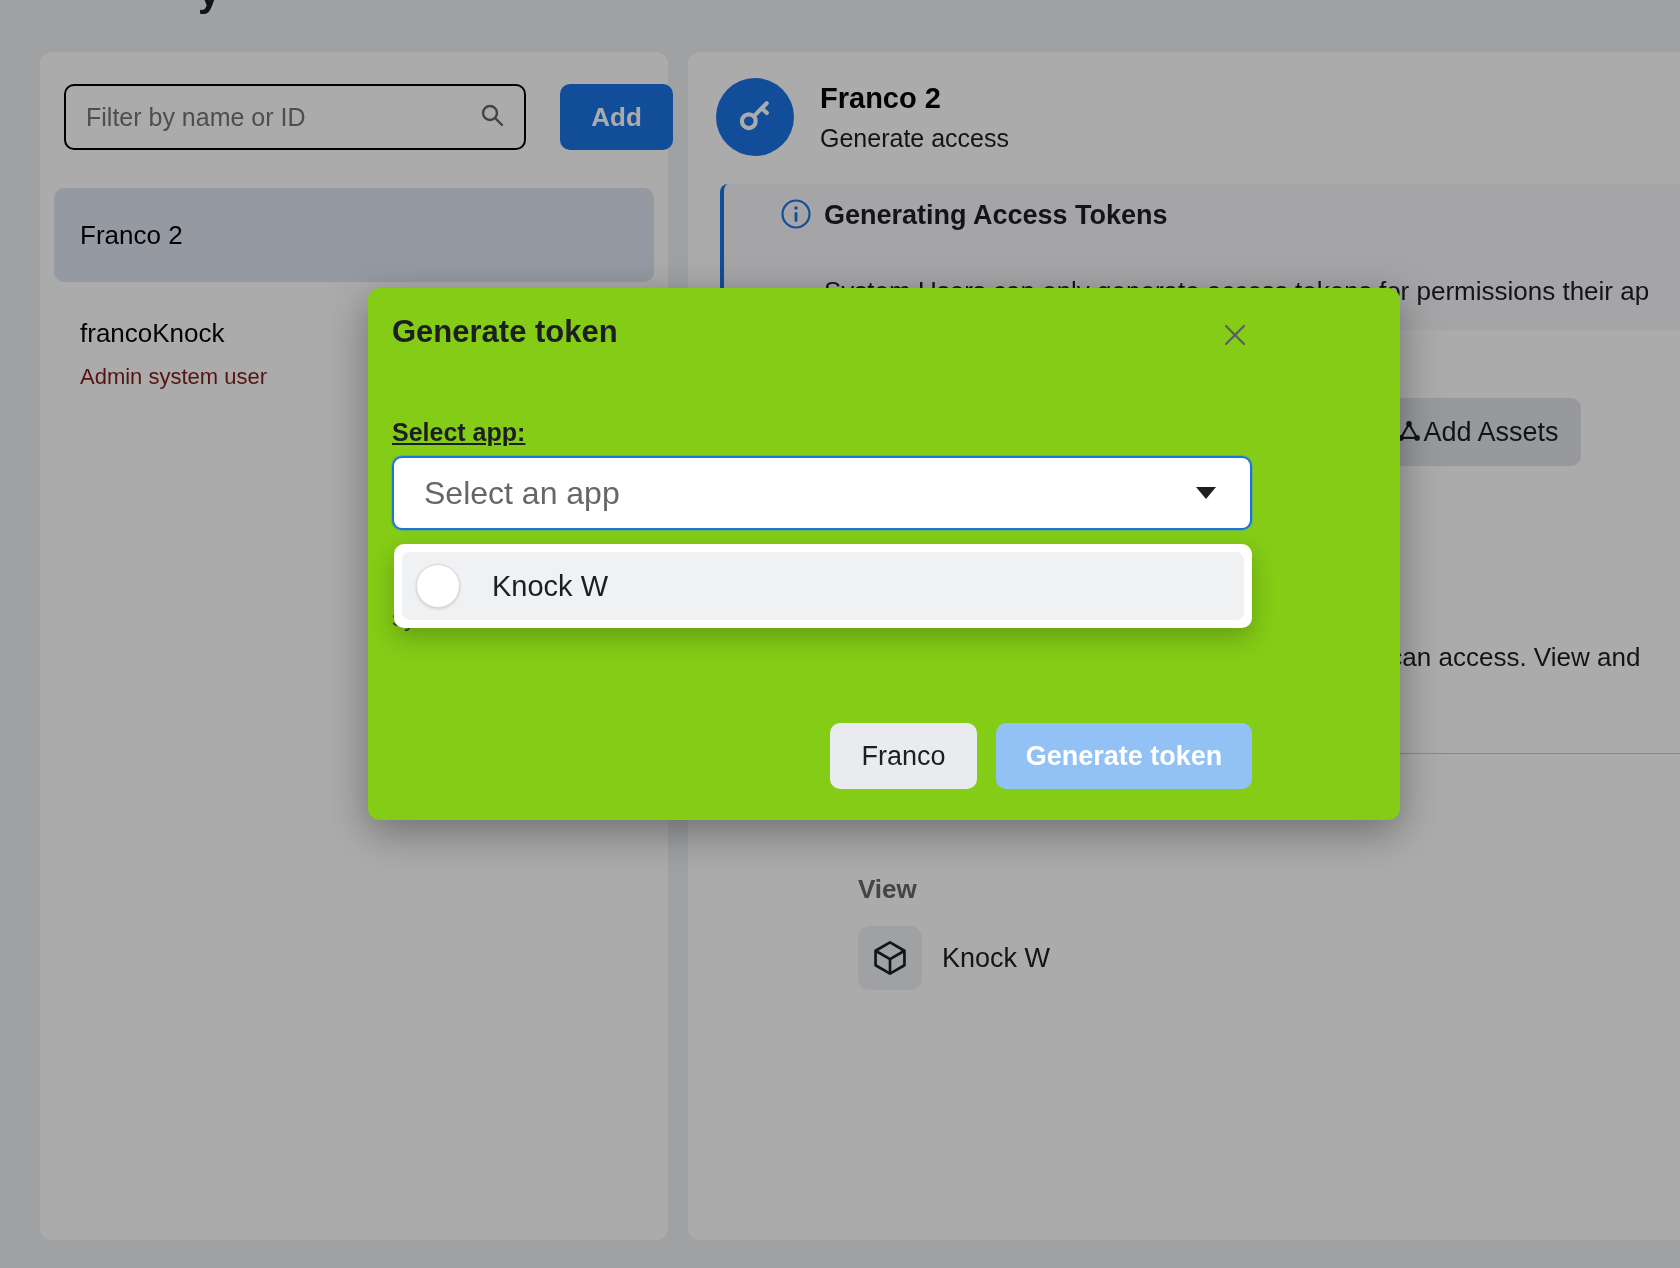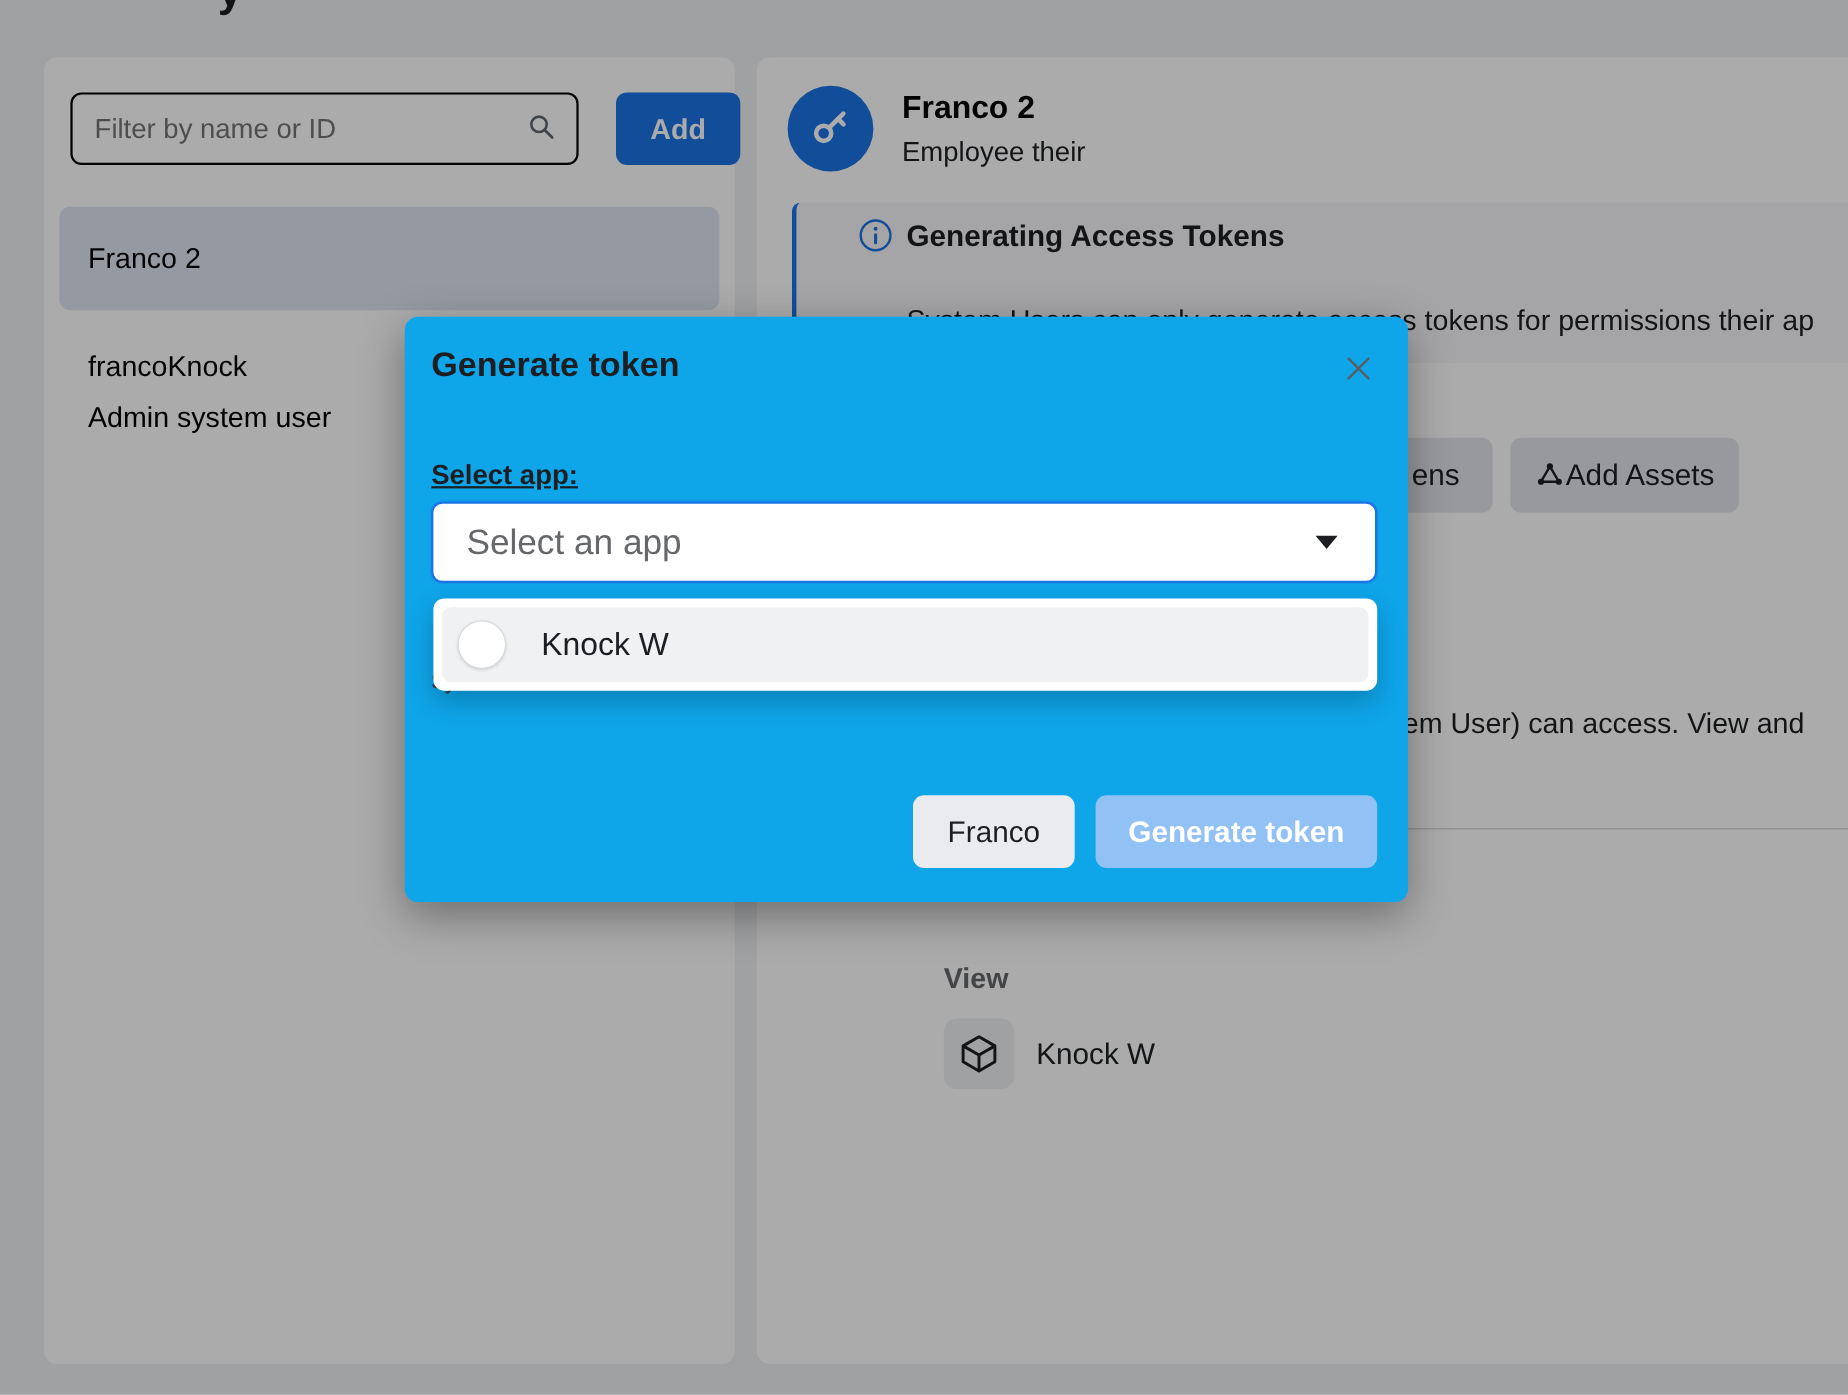--- a/index.html
+++ b/index.html
@@ -19,21 +19,21 @@
     border:2px solid #000000; border-radius:10px; background:#fff; display:flex; align-items:center; }
   .filter-box input { flex:1; border:none; outline:none; background:transparent;
     font-family:inherit; font-size:25px; color:#606770; padding:0 14px 0 20px; }
   .filter-box .icon-search { margin-right:18px; flex:0 0 auto; }
   .btn-add { position:absolute; left:520px; top:32px; width:113px; height:66px; background:#1b74e4;
     border:none; border-radius:10px; color:#fff; font-weight:bold; font-size:26px; font-family:inherit; cursor:pointer; }
 
   .user-row { position:absolute; left:14px; width:600px; border-radius:10px; cursor:pointer; }
   .user-row.selected { background:#dfe5f0; }
   .user-name { font-size:26px; color:#050505; }
-  .user-sub  { font-size:26px; color:#000000; margin-top:8px; }
+  .user-sub  { font-size:22px; color:#7f1d1d; margin-top:8px; }
 
   
   .avatar { position:absolute; left:28px; top:26px; width:78px; height:78px; border-radius:50%;
     background:#1b74e4; display:flex; align-items:center; justify-content:center; }
   .detail-title { position:absolute; left:132px; top:30px; font-size:29px; font-weight:bold; color:#050505; }
   .detail-sub   { position:absolute; left:132px; top:72px; font-size:25px; color:#1c1e21; }
 
   .banner { position:absolute; left:32px; top:132px; width:1020px; height:146px; background:#f6f7f9;
     border-left:4px solid #1b74e4; border-radius:8px; }
   .banner-title { position:absolute; left:100px; top:16px; font-size:27px; font-weight:bold; color:#1c1e21; white-space:nowrap; }
@@ -51,21 +51,21 @@
 
   .apps-heading { position:absolute; left:170px; top:822px; font-size:26px; font-weight:bold; color:#65676b; }
   .app-row { position:absolute; left:170px; top:874px; display:flex; align-items:center; gap:20px; }
   .app-tile { width:64px; height:64px; background:#eef0f3; border-radius:12px; display:flex; align-items:center; justify-content:center; }
   .app-name { font-size:27px; color:#1c1e21; }
 
   
   #dim { position:absolute; inset:0; background:rgba(0,0,0,0.33); z-index:40; }
 
   
-  #modal { position:absolute; left:368px; top:288px; width:912px; height:532px; background:#0ea5e9;
+  #modal { position:absolute; left:368px; top:288px; width:1032px; height:532px; background:#84cc16;
     border-radius:12px; box-shadow:0 12px 40px rgba(0,0,0,0.35); z-index:50; }
   .modal-title { position:absolute; left:24px; top:26px; font-size:31px; font-weight:bold; color:#1c1e21; }
   .modal-close { position:absolute; left:850px; top:30px; width:34px; height:34px; border:none; background:transparent;
     cursor:pointer; display:flex; align-items:center; justify-content:center; }
   .select-label { position:absolute; left:24px; top:130px; font-size:25px; font-weight:bold; color:#1c1e21;text-decoration:underline; }
   .select-box { position:absolute; left:24px; top:168px; width:860px; height:74px; background:#fff;
     border:2px solid #1b74e4; border-radius:10px; box-shadow:0 0 0 1px rgba(27,116,228,0.25);
     display:flex; align-items:center; cursor:pointer; }
   .select-placeholder { font-size:32px; color:#65676b; padding-left:30px; flex:1; }
   .caret-down { width:0; height:0; border-left:10px solid transparent; border-right:10px solid transparent;
@@ -119,21 +119,21 @@
     <div class="avatar">
       <span>
         <svg width="44" height="44" viewBox="0 0 32 32" fill="none">
           <circle cx="11.5" cy="20.5" r="5" stroke="#ffffff" stroke-width="3"></circle>
           <line x1="15.2" y1="16.8" x2="24.5" y2="7.5" stroke="#ffffff" stroke-width="3" stroke-linecap="round"></line>
           <line x1="21" y1="11" x2="24.6" y2="14.6" stroke="#ffffff" stroke-width="3" stroke-linecap="round"></line>
         </svg>
       </span>
     </div>
     <div class="detail-title">Franco 2</div>
-    <div class="detail-sub">Employee their</div>
+    <div class="detail-sub">Generate access</div>
 
     <div class="banner">
       <span class="icon-info">
         <svg width="32" height="32" viewBox="0 0 32 32" fill="none">
           <circle cx="16" cy="16" r="13.5" stroke="#1b74e4" stroke-width="2.2"></circle>
           <circle cx="16" cy="10" r="1.8" fill="#1b74e4"></circle>
           <rect x="14.6" y="14" width="2.8" height="10" rx="1.4" fill="#1b74e4"></rect>
         </svg>
       </span>
       <div class="banner-title">Generating Access Tokens</div>

